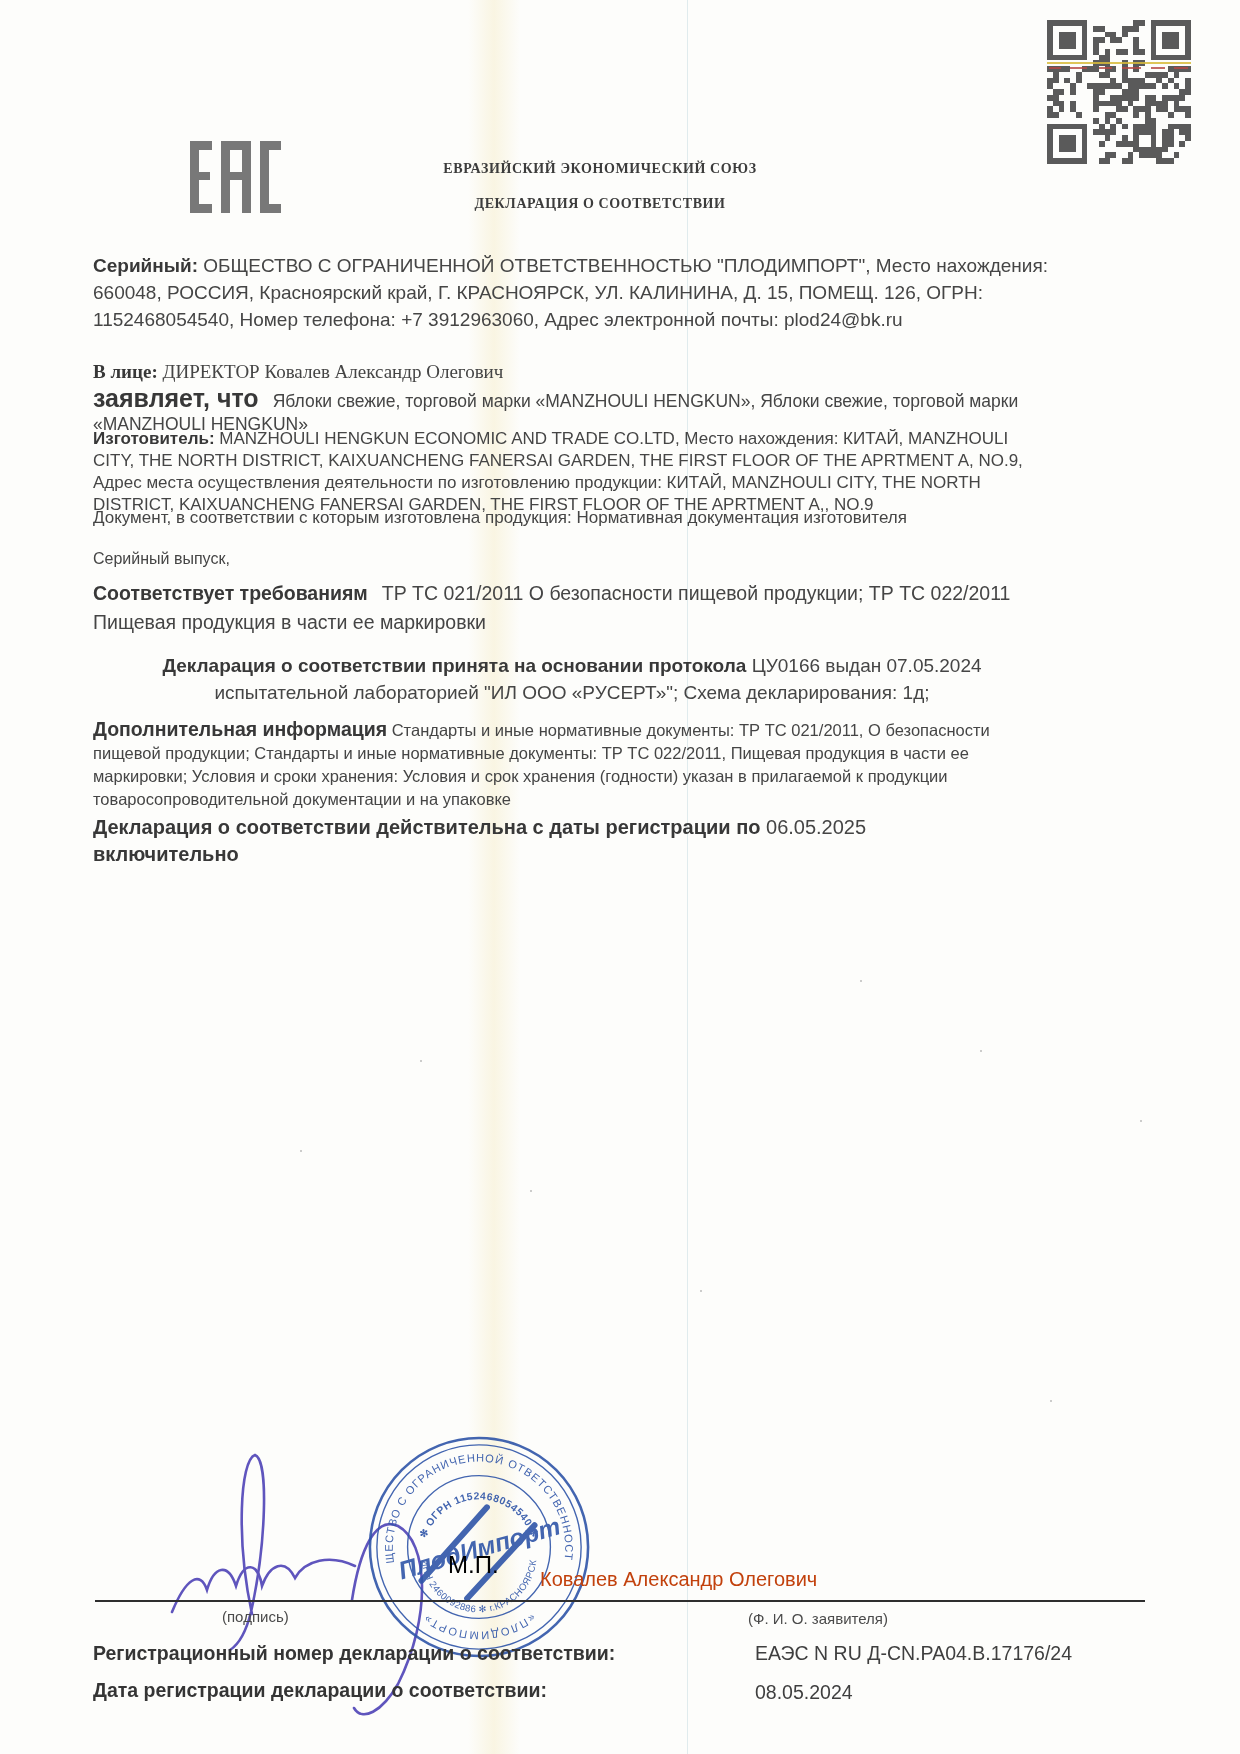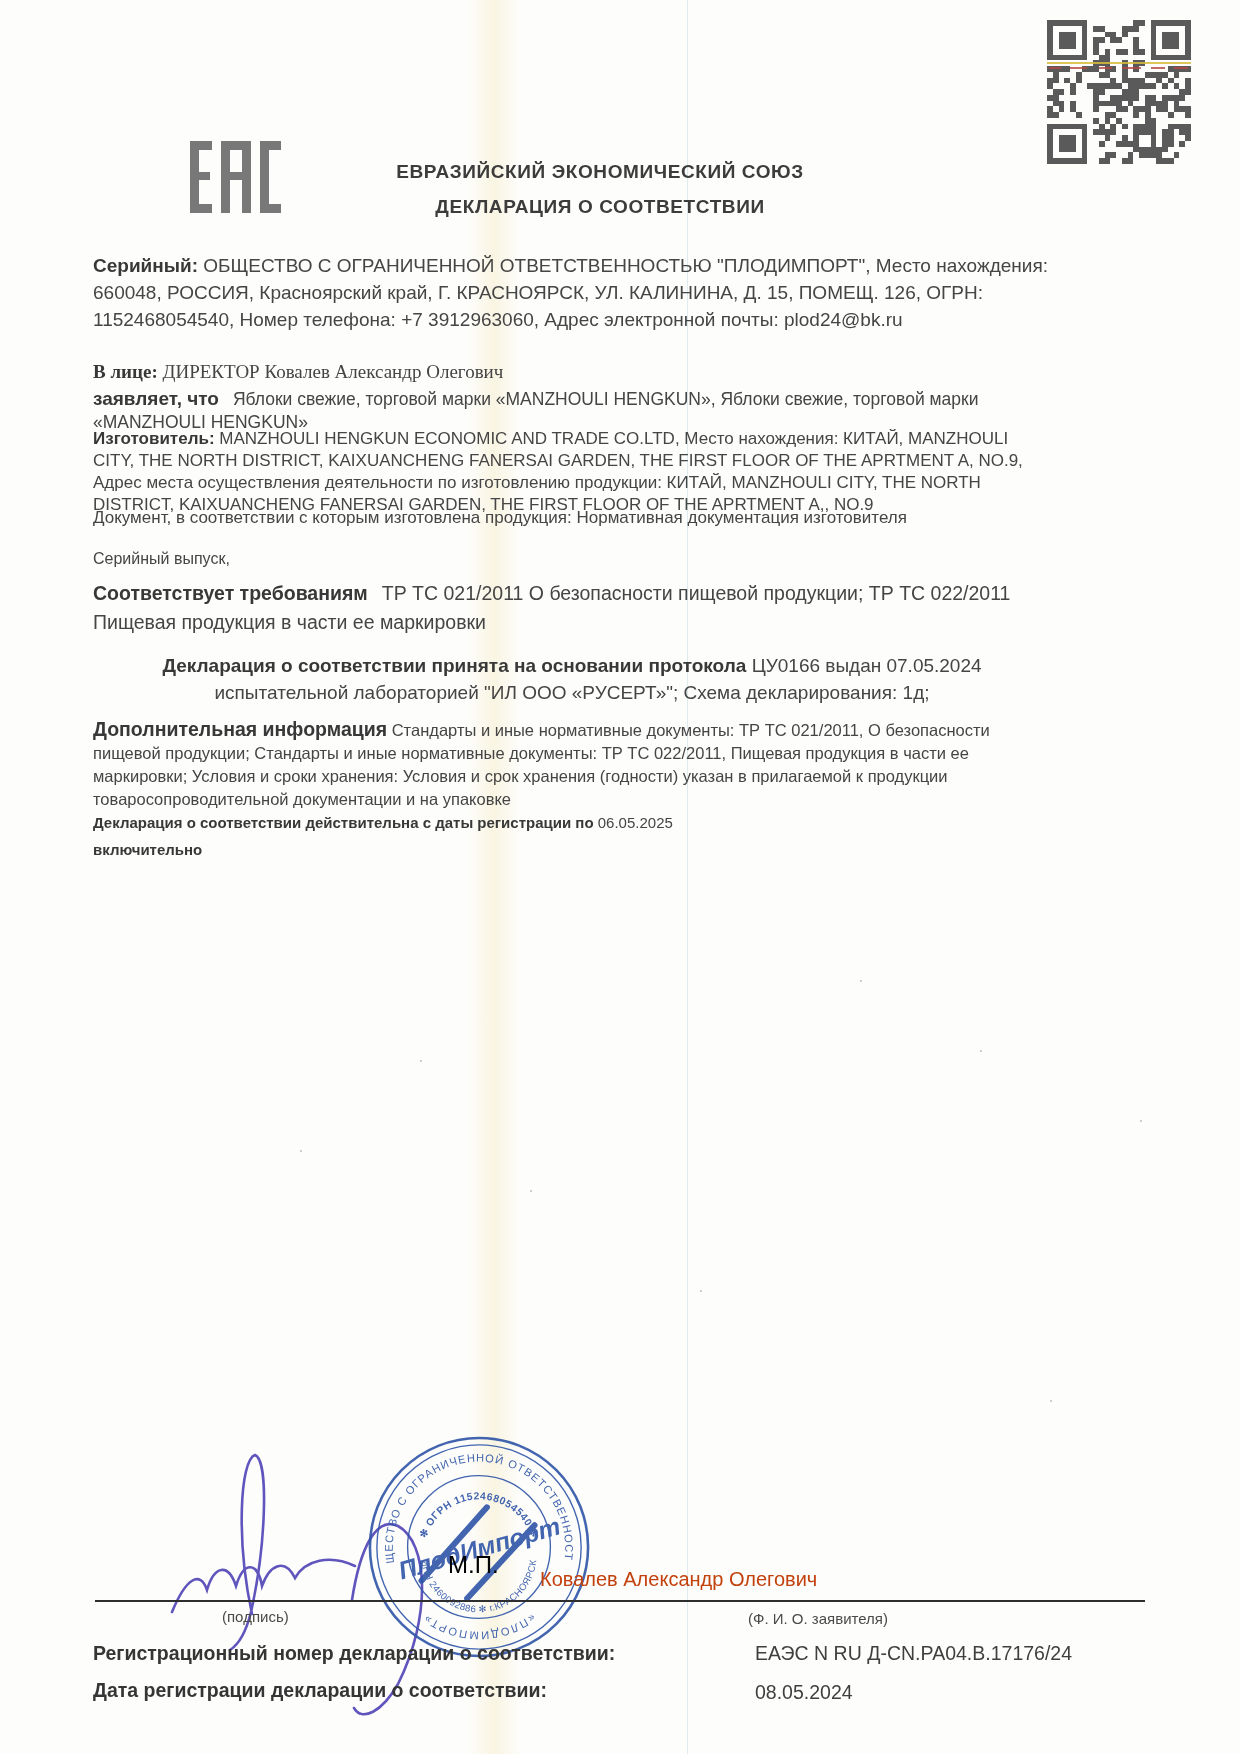--- a/index.html
+++ b/index.html
@@ -9,40 +9,40 @@
     font-family:"Liberation Sans","DejaVu Sans",sans-serif;
     color:#414141;
   }
   
   .scan-band{position:absolute;top:0;left:468px;width:52px;height:1754px;
     background:linear-gradient(90deg,rgba(246,240,210,0),rgba(246,238,206,.55),rgba(246,240,210,0));pointer-events:none;}
   .scan-line{position:absolute;top:0;left:687px;width:1px;height:1754px;background:rgba(160,195,205,.30);pointer-events:none;}
   .speck{position:absolute;width:2px;height:2px;background:rgba(90,90,90,.4);border-radius:50%;}
 
   .hdr{position:absolute;left:120px;width:960px;text-align:center;
-    font-weight:bold;font-size:19px;letter-spacing:.6px;color:#3c3c3c;}
+    font-weight:bold;font-size:14px;letter-spacing:.6px;color:#3c3c3c;font-family:Liberation Serif, serif;}
   #union-title{top:161px;}
   #decl-title{top:196px;}
 
   .p{position:absolute;left:93px;width:958px;font-size:19px;line-height:27px;color:#454545;}
   .p .b{font-weight:bold;color:#383838;}
   .gap{display:inline-block;width:14px;}
   #p-applicant{top:233px;}
   #p-person{top:342px;line-height:22px;font-family:Liberation Serif, serif;}
   #p-declares{top:369px;font-size:17.5px;line-height:23px;}
-  #p-declares .b{font-size:19px;}
+  #p-declares .b{font-size:25px;}
   #p-manufacturer{top:411px;font-size:17px;line-height:22px;}
   #p-docnorm{top:490px;font-size:17px;line-height:21px;}
   #p-tnved{top:512px;font-size:17px;line-height:21px;}
   #p-serial{top:533px;font-size:16px;line-height:20px;}
   #p-conforms{top:559px;font-size:19.5px;line-height:29px;}
   #p-basis{top:633px;line-height:27px;text-align:center;}
   #p-additional{top:701px;font-size:16.5px;line-height:23px;}
   #p-additional .b{font-size:19.5px;}
-  #p-validity{top:794px;font-size:15px;line-height:27px;}
+  #p-validity{top:794px;font-size:20px;line-height:27px;}
   #p-validity .blk{display:block;font-weight:bold;color:#383838;}
 
   #eac-logo{position:absolute;left:190px;top:138px;}
   #qr{position:absolute;left:1047px;top:20px;width:144px;height:144px;}
 
   #stamp{position:absolute;left:360px;top:1428px;width:238px;height:238px;opacity:.9;}
   #signature{position:absolute;left:0px;top:1380px;width:700px;height:374px;}
 
   .small-cap{position:absolute;font-size:15px;color:#4a4a4a;}
   #mp-mark{position:absolute;left:448px;top:1551px;font-size:24px;font-weight:normal;color:#000000;}

